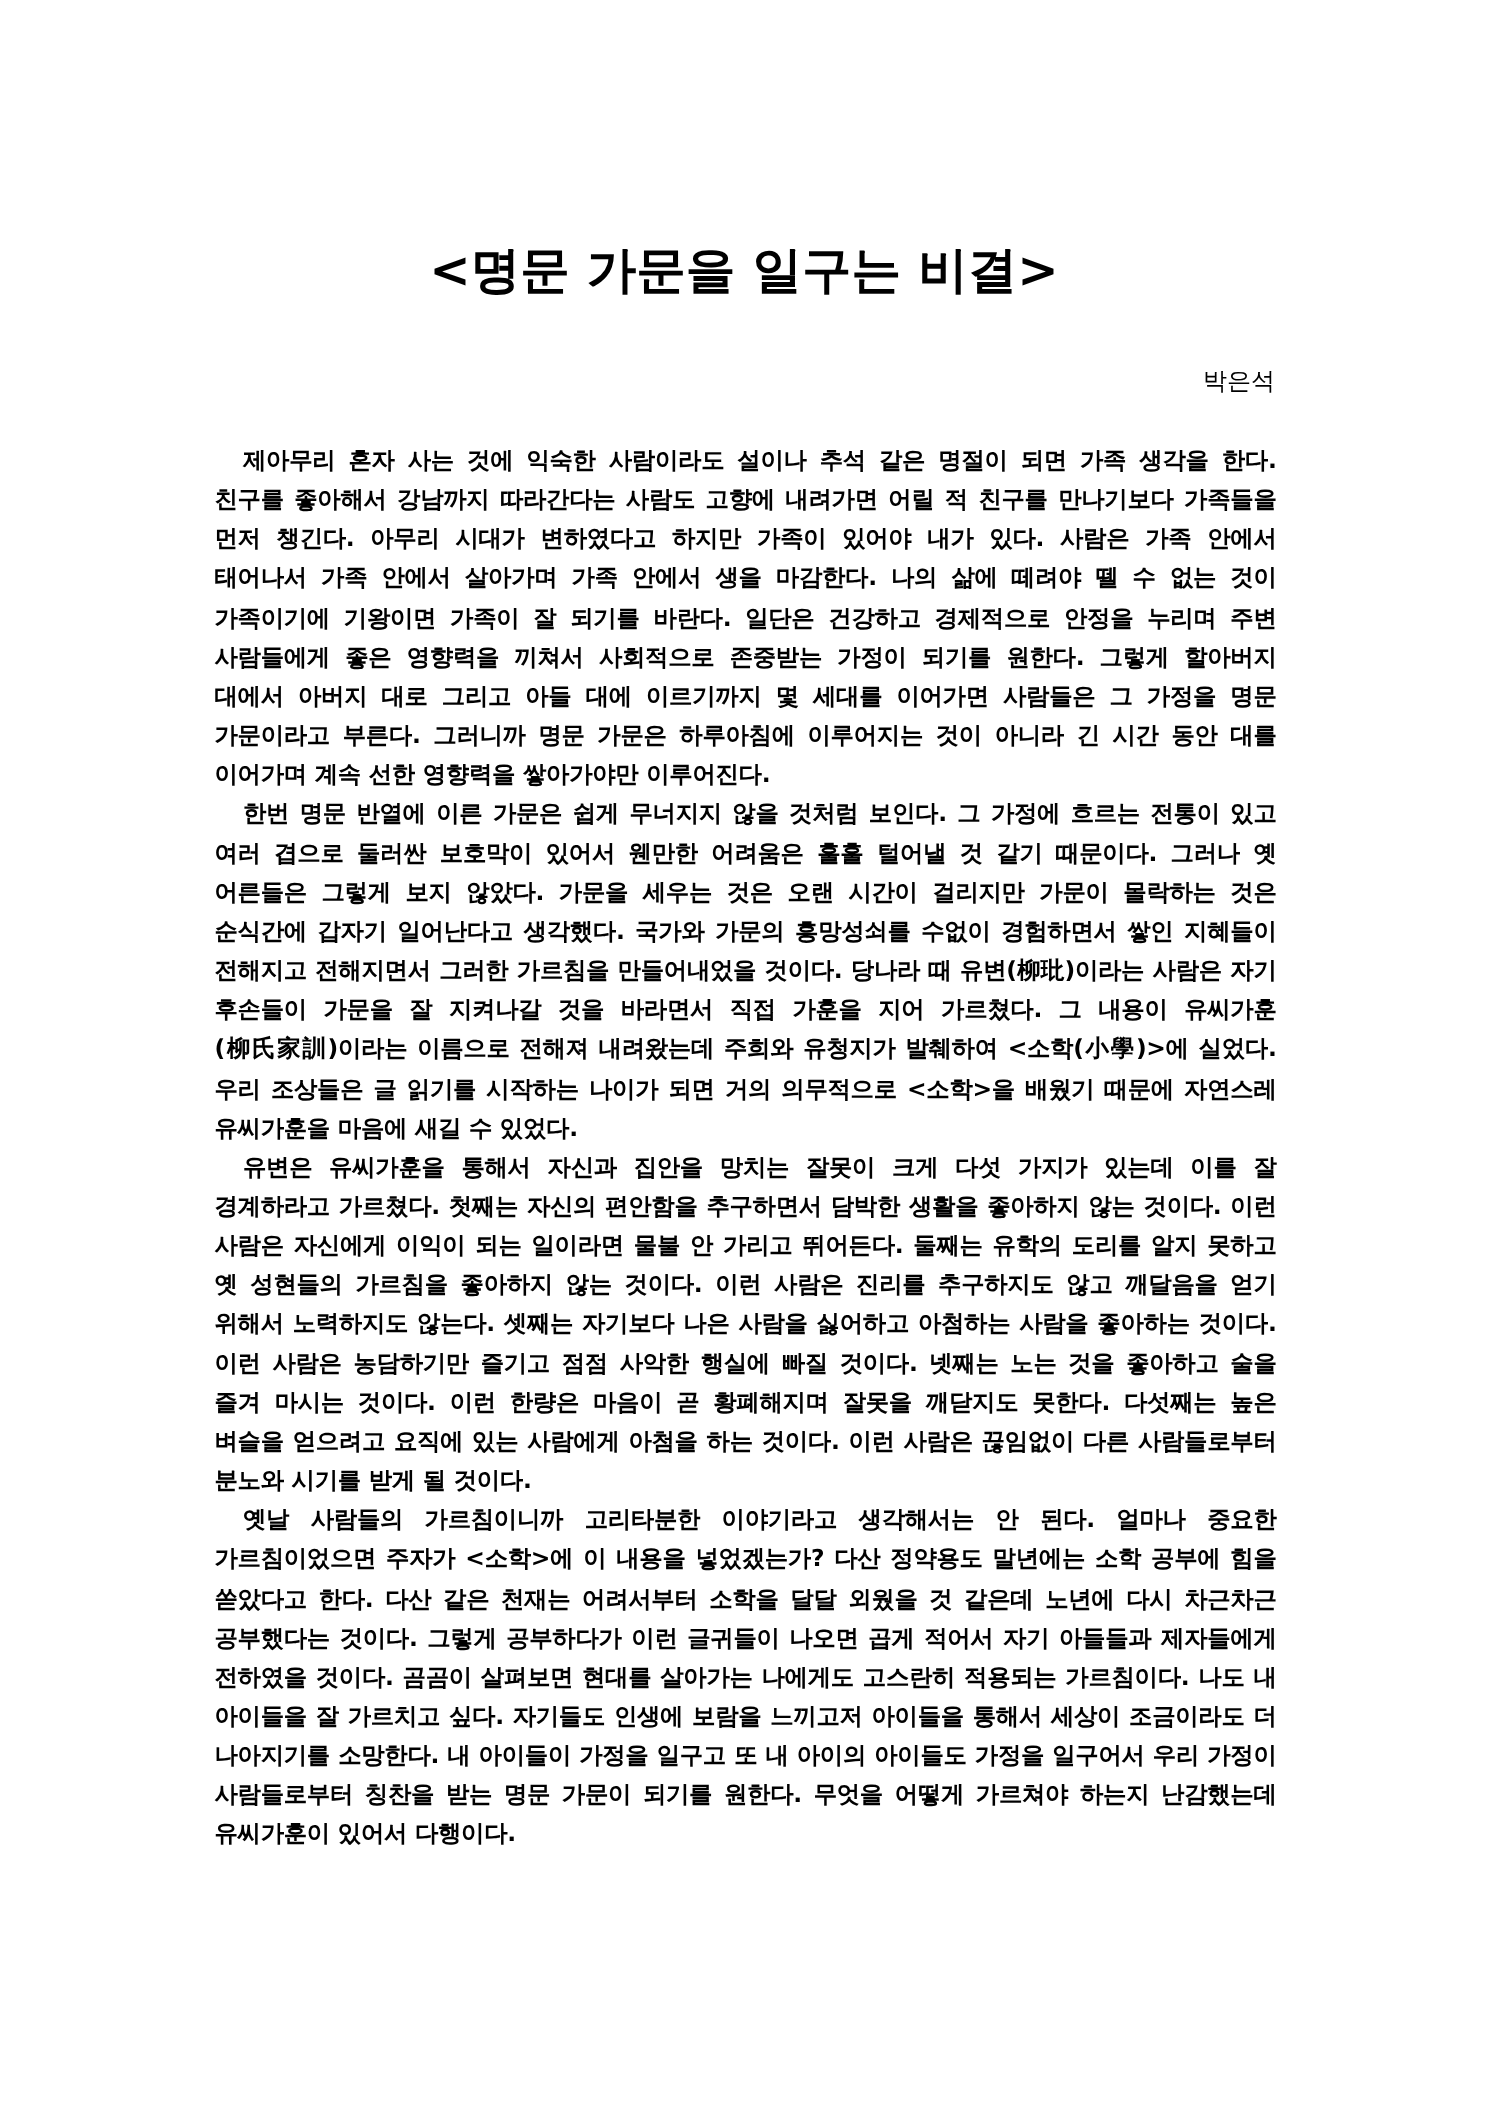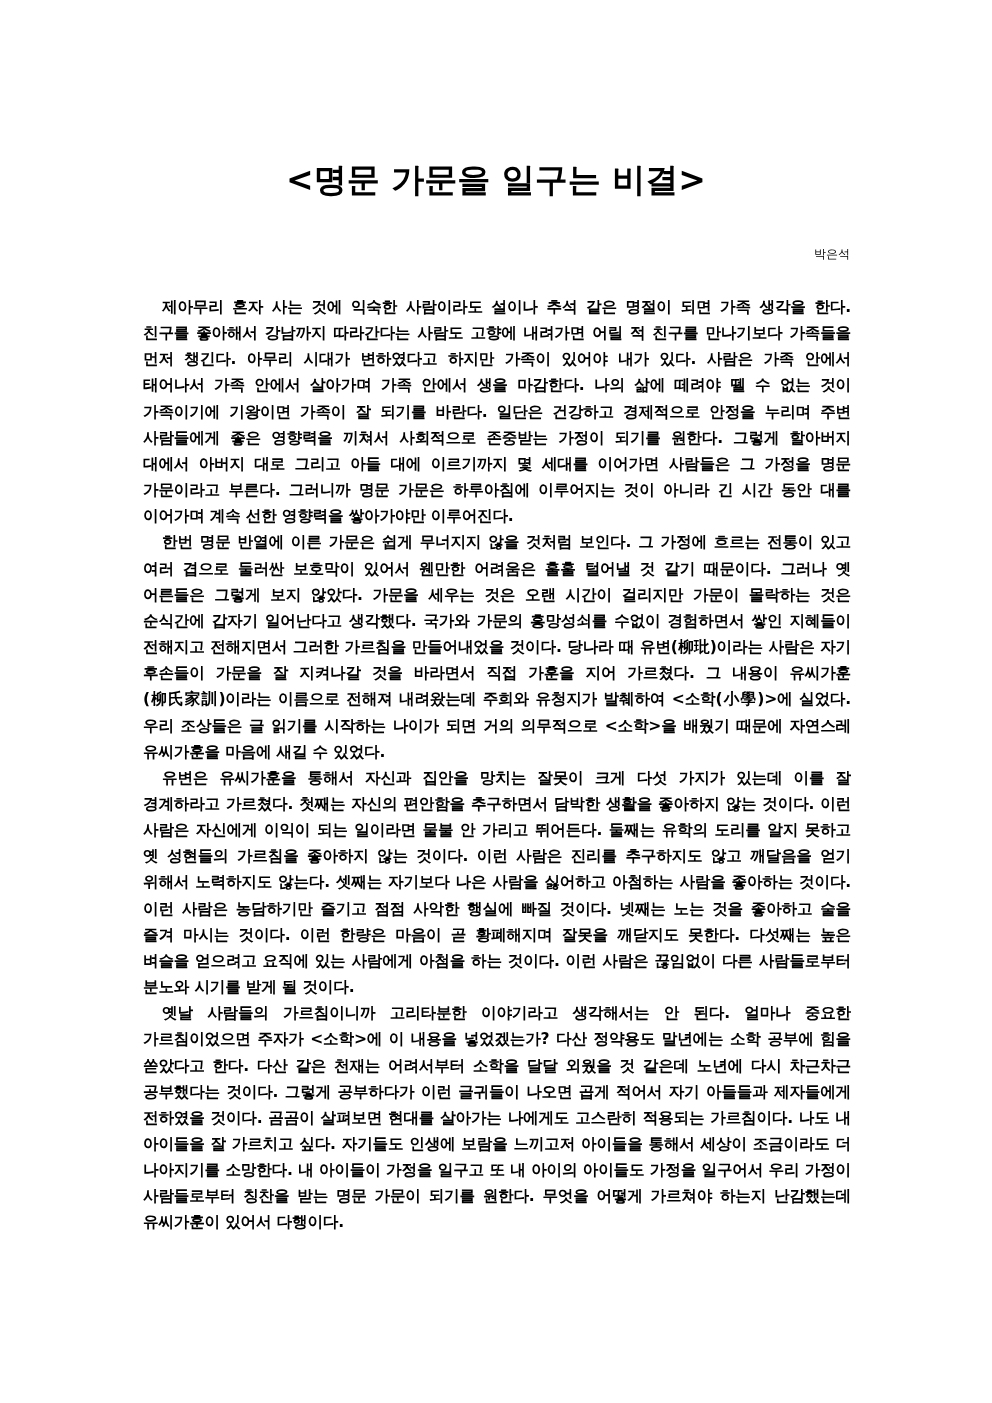--- a/index.html
+++ b/index.html
@@ -30,21 +30,21 @@
       font-size: 33px;
       font-weight: bold;
       letter-spacing: 0px;
       line-height: 48px;
       margin: 0;
     }
     .author {
       position: absolute;
       right: 142px;
       top: 241px;
-      font-size: 12px;
+      font-size: 16px;
       line-height: 26px;
       margin: 0;
     }
     .body-text {
       position: absolute;
       left: 143px;
       top: 294px;
       width: 708px;
     }
     .para {

